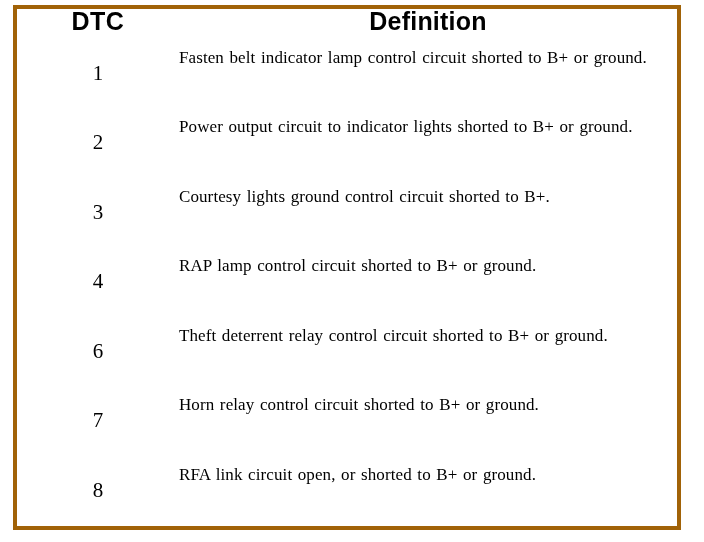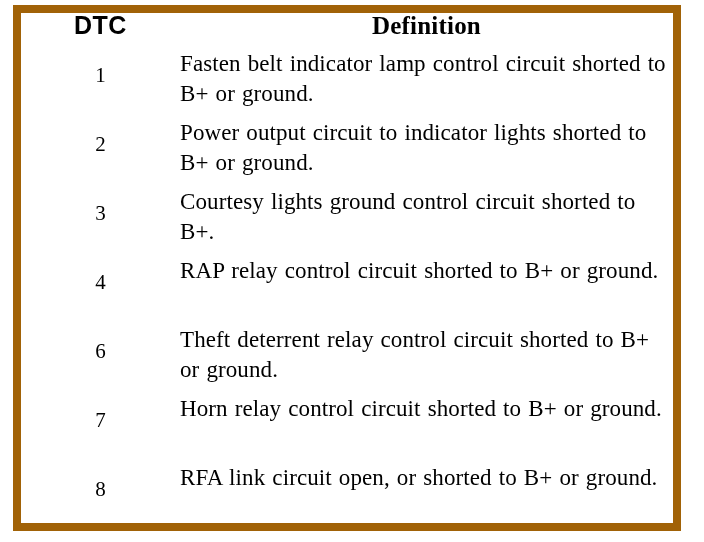--- a/index.html
+++ b/index.html
@@ -28,21 +28,21 @@
 
   
   #dtc-table {
     position: absolute;
     left: 13px;
     top: 5px;
     width: 668px;      
     height: 525px;     
     border-collapse: collapse;
     table-layout: fixed;
-    border: 8px solid #a16207;
+    border: 4px solid #a16207;
     background: #ffffff;
   }
 
   #dtc-table col.col-dtc { width: 163px; }
   #dtc-table col.col-def { width: 497px; }
 
   #dtc-table th,
   #dtc-table td {
     border: 0;
     padding: 0;
@@ -76,42 +76,41 @@
     text-align: center;
     font-family: "Liberation Sans", "DejaVu Sans", sans-serif;
     font-weight: bold;
     font-size: 25px;
     letter-spacing: 0.5px;
     line-height: 1;
     padding-bottom: 2px;
   }
   .header-row .cell-def {
     letter-spacing: 0.2px;
-    font-family: Liberation Serif, serif;
   }
 
   
   .row-body {
     height: 69px;
   }
   .cell-dtc .dtc-value {
     display: block;
     font-family: "Liberation Serif", "DejaVu Serif", serif;
     font-size: 21px;
     line-height: 1.15;
     text-align: center;
     padding-top: 14px;
   }
   .cell-def {
     padding: 10px 10px 6px 12px;
   }
   .cell-def .def-text {
     display: block;
     font-family: "Liberation Serif", "DejaVu Serif", serif;
-    font-size: 23px;
+    font-size: 17px;
     line-height: 1.30;
     text-align: left;
     word-spacing: 1.2px;
     letter-spacing: 0.1px;
   }
 
   
   .row-last { height: 64px; }
 </style>
 </head>
@@ -159,21 +158,21 @@
         <td class="cell-def">
           <span class="def-text">Courtesy lights ground control circuit shorted to B+.</span>
         </td>
       </tr>
 
       <tr class="row-body">
         <td class="cell-dtc">
           <span class="dtc-value">4</span>
         </td>
         <td class="cell-def">
-          <span class="def-text">RAP relay control circuit shorted to B+ or ground.</span>
+          <span class="def-text">RAP lamp control circuit shorted to B+ or ground.</span>
         </td>
       </tr>
 
       <tr class="row-body">
         <td class="cell-dtc">
           <span class="dtc-value">6</span>
         </td>
         <td class="cell-def">
           <span class="def-text">Theft deterrent relay control circuit shorted to B+ or ground.</span>
         </td>

